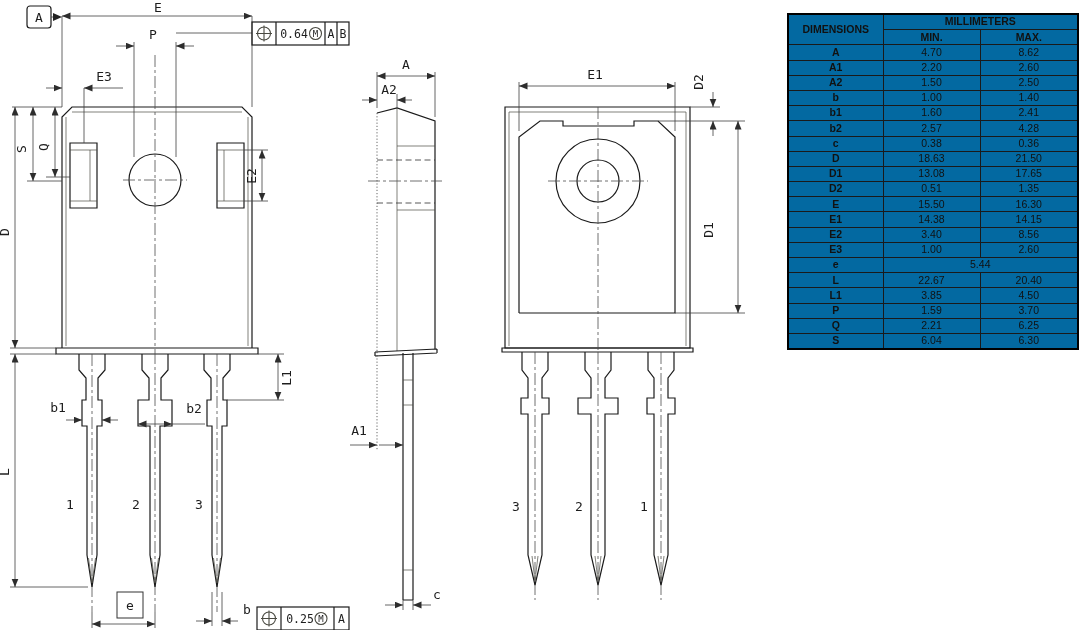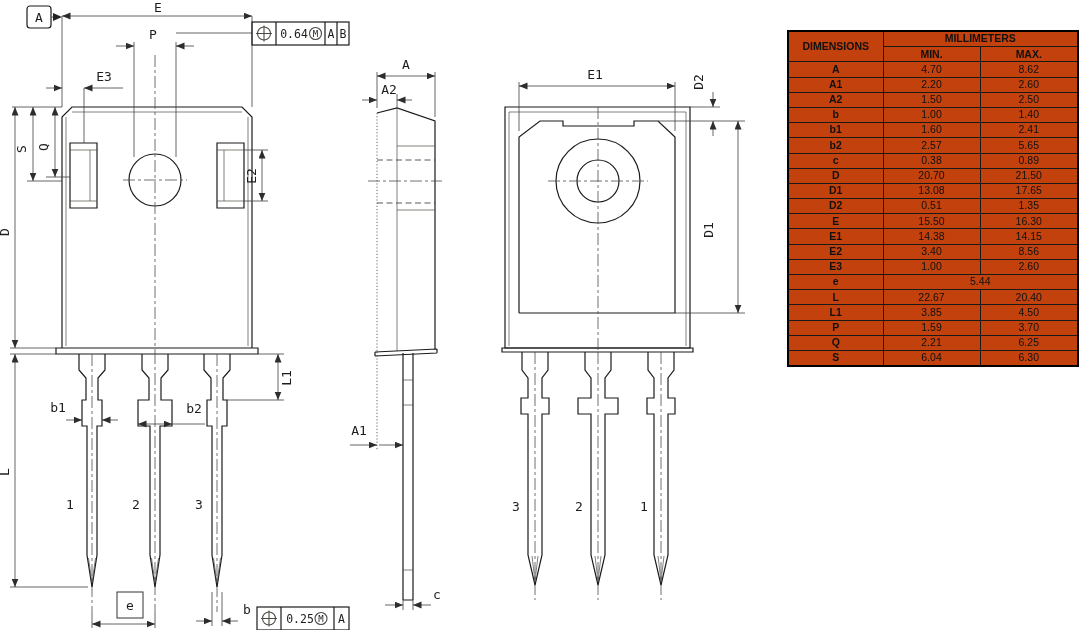--- a/index.html
+++ b/index.html
@@ -8,22 +8,22 @@
   svg{position:absolute;left:0;top:0;}
   .ol{stroke:#1b1b1b;stroke-width:1.2;fill:none;}
   .ol2{stroke:#4a4a42;stroke-width:0.7;fill:none;}
   .dim{stroke:#3f3f3f;stroke-width:0.8;fill:none;}
   .dash{stroke:#2e2e2e;stroke-width:0.8;stroke-dasharray:6 3.5;fill:none;}
   .cl{stroke:#4c4c4c;stroke-width:0.8;stroke-dasharray:12 3 3 3;fill:none;}
   .dot{stroke:#555;stroke-width:0.9;stroke-dasharray:1.2 2;fill:none;}
   text.lbl{font-family:"DejaVu Sans Mono",monospace;font-size:13px;fill:#1d1d1d;text-anchor:middle;}
   text.fcftxt{font-family:"DejaVu Sans Mono",monospace;font-size:11.5px;fill:#1d1d1d;text-anchor:middle;}
   text.mtxt{font-family:"DejaVu Sans Mono",monospace;font-size:9px;fill:#1d1d1d;text-anchor:middle;}
-  .dim-table{position:absolute;left:787px;top:30px;width:292px;border-collapse:collapse;
-             table-layout:fixed;background:#c2410c;border:2px solid #000;}
+  .dim-table{position:absolute;left:787px;top:13px;width:292px;border-collapse:collapse;
+             table-layout:fixed;background:#0369a1;border:2px solid #000;}
   .dim-table th,.dim-table td{border:1px solid #1a1a1a;text-align:center;font-size:10.5px;
              height:14.2px;padding:0 2px;line-height:1.1;color:#111;}
   .dim-table th{font-weight:bold;}
   .dim-table td.dimname{font-weight:bold;}
 </style>
 </head>
 <body>
 
 <div class="screen">
 
@@ -225,30 +225,30 @@
           <td>1.40</td>
         </tr>
   <tr>
           <td class="dimname">b1</td>
           <td>1.60</td>
           <td>2.41</td>
         </tr>
   <tr>
           <td class="dimname">b2</td>
           <td>2.57</td>
-          <td>5.65</td>
+          <td>4.28</td>
         </tr>
   <tr>
           <td class="dimname">c</td>
           <td>0.38</td>
-          <td>0.89</td>
+          <td>0.36</td>
         </tr>
   <tr>
           <td class="dimname">D</td>
-          <td>20.70</td>
+          <td>18.63</td>
           <td>21.50</td>
         </tr>
   <tr>
           <td class="dimname">D1</td>
           <td>13.08</td>
           <td>17.65</td>
         </tr>
   <tr>
           <td class="dimname">D2</td>
           <td>0.51</td>

